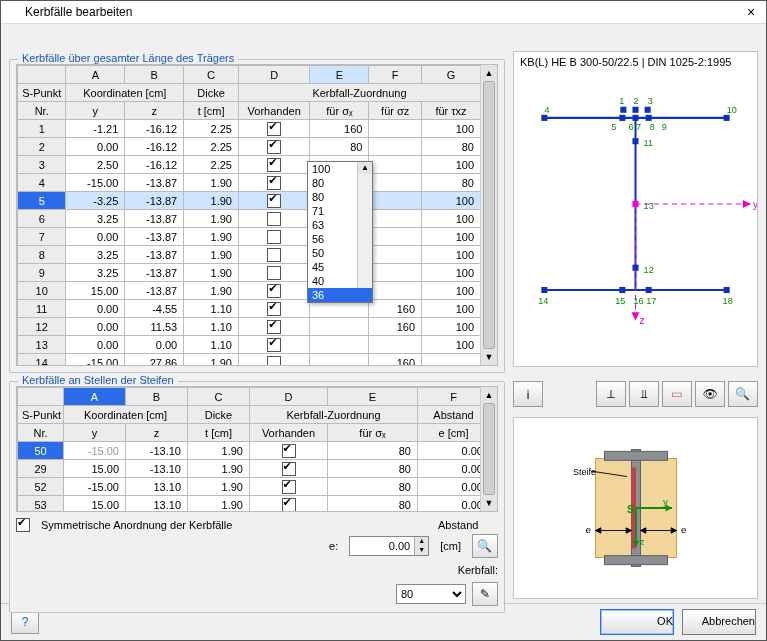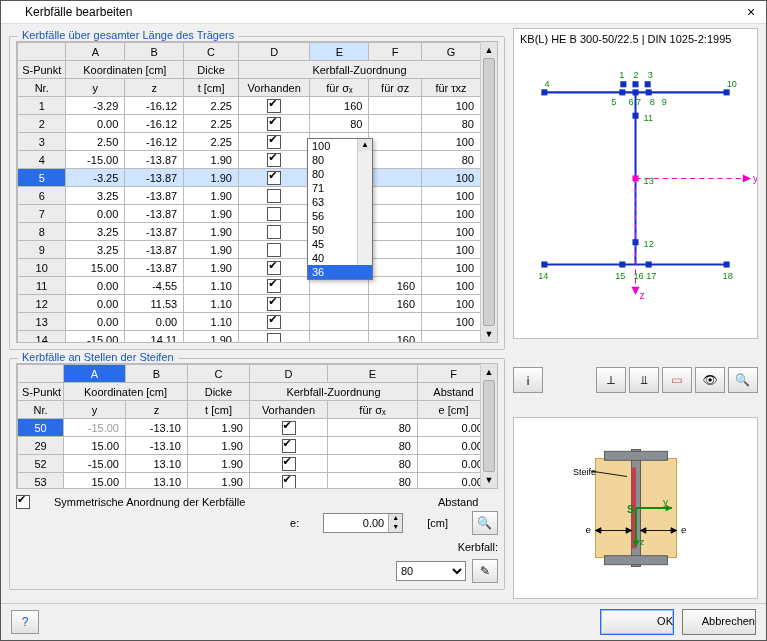--- a/index.html
+++ b/index.html
@@ -1,22 +1,22 @@
 <!DOCTYPE html>
 <html><head>
 <meta charset="utf-8">
 <style>
 html,body { margin:0; padding:0; font-family: Tahoma, Arial, sans-serif; font-size:11px; background:#fff; color:#000; }
 .window { width:767px; height:641px; border:1px solid #555; background:#f0f0f0; box-sizing:border-box; display:flex; flex-direction:column; }
 .titlebar { height:22px; background:#fff; display:flex; align-items:center; padding:0 0 0 24px; border-bottom:1px solid #ddd; }
 .titlebar .title { flex:1; font-size:12px; }
 .titlebar .close { width:30px; height:22px; display:flex; align-items:center; justify-content:center; font-size:14px; }
-.body { flex:1; display:flex; padding:4px 8px 4px 8px; gap:8px; min-height:0; }
+.body { flex:1; display:flex; padding:4px 8px 4px 8px; gap:8px; min-height:0;margin-top:23px; }
 .left { flex:1; display:flex; flex-direction:column; min-width:0; }
-.right { width:245px; display:flex; flex-direction:column; gap:24px; }
+.right { width:245px; display:flex; flex-direction:column; gap:10px; }
 .group { border:1px solid #c1c1c1; border-radius:2px; margin-top:8px; padding:4px 6px 6px 6px; position:relative; background:#f0f0f0; }
 .group > .legend { position:absolute; top:-8px; left:8px; background:#f0f0f0; padding:0 4px; color:#1a55be; font-size:11px; }
 .scrollbox { border:1px solid #bbb; background:#fff; overflow:hidden; position:relative; }
 table.grid { border-collapse:collapse; width:100%; table-layout:fixed; }
 table.grid th, table.grid td { border:1px solid #bbb; padding:0 4px; height:17px; font-size:11px; text-align:center; white-space:nowrap; overflow:hidden; }
 table.grid th { background:#ececec; font-weight:normal; }
 table.grid td.num { text-align:right; padding-right:6px; }
 table.grid .selmain th.rowhead { background:#2a6bea; color:#fff; }
 table.grid .selmain td { background:#cfe5ff; }
 .rowhead { background:#ececec; }
@@ -37,21 +37,21 @@
 .cellcombo .btn { width:14px; height:14px; border:1px solid #888; background:#e0e0e0; font-size:8px; text-align:center; line-height:12px; margin-left:1px;}
 .right .panel { border:1px solid #c1c1c1; background:#fff; flex:1; position:relative; overflow:hidden;}
 .right .panel.bottom { flex:0 0 180px; display:flex; align-items:center; justify-content:center; background:#fff;}
 .right .toolbar { display:flex; gap:3px; margin-top:4px; }
 .right .toolbar .spacer { flex:1; }
 .tbtn { width:28px; height:24px; border:1px solid #9a9a9a; background:linear-gradient(#fff,#e1e1e1); display:flex; align-items:center; justify-content:center; font-size:12px;}
 .footer { height:36px; display:flex; align-items:center; justify-content:flex-end; padding:0 10px; gap:8px; border-top:1px solid #ccc;}
 .footer .left-icons { flex:1; }
 .btn { min-width:72px; height:24px; border:1px solid #7a7a7a; background:linear-gradient(#fff,#e2e2e2); text-align:right; line-height:22px; display:inline-block;}
 .btn.primary { border:1px solid #2a6bea; box-shadow:0 0 0 1px #9fc3ff inset; }
-.midrow { display:flex; align-items:center; gap:24px; margin-top:6px; }
+.midrow { display:flex; align-items:center; gap:11px; margin-top:6px; }
 .spin { display:inline-flex; align-items:center; border:1px solid #888; background:#fff; height:18px; }
 .spin input { border:none; width:58px; text-align:right; font-family:inherit; font-size:11px; padding-right:4px;}
 .spin .arrows { display:flex; flex-direction:column; width:14px;}
 .spin .arrows div { height:9px; font-size:7px; text-align:center; line-height:8px; background:#e4e4e4; border-left:1px solid #aaa;}
 .kerbfall-row { display:flex; align-items:center; gap:6px; margin-top:6px;justify-content:flex-end;}
 select.simple { border:1px solid #888; height:20px; font-family:inherit; font-size:11px; background:#fff;}
 .svgwrap { position:absolute; inset:0; }
 .beamtitle { font-size:11px; padding:4px 6px; }
 </style>
 </head>
@@ -104,21 +104,21 @@
               <th>t [cm]</th>
               <th>Vorhanden</th>
               <th>für σₓ</th>
               <th>für σz</th>
               <th>für τxz</th>
             </tr>
             </tbody>
                 <tbody id="rows1">
                   <tr>
                     <th class="rowhead">1</th>
-                    <td class="num">-3.29</td>
+                    <td class="num">-1.21</td>
                     <td class="num">-16.12</td>
                     <td class="num">2.25</td>
                     <td><span class="check on"></span></td>
                     <td class="num">160</td>
                     <td class="num"></td>
                     <td class="num">100</td>
                   </tr>
                   <tr>
                     <th class="rowhead">2</th>
                     <td class="num">0.00</td>
@@ -240,21 +240,21 @@
                     <td class="num">0.00</td>
                     <td class="num">1.10</td>
                     <td><span class="check on"></span></td>
                     <td class="num"></td>
                     <td class="num"></td>
                     <td class="num">100</td>
                   </tr>
                   <tr>
                     <th class="rowhead">14</th>
                     <td class="num">-15.00</td>
-                    <td class="num">14.11</td>
+                    <td class="num">27.86</td>
                     <td class="num">1.90</td>
                     <td><span class="check "></span></td>
                     <td class="num"></td>
                     <td class="num">160</td>
                     <td class="num"></td>
                   </tr>
                 </tbody>
           </table>
           </div>
 

